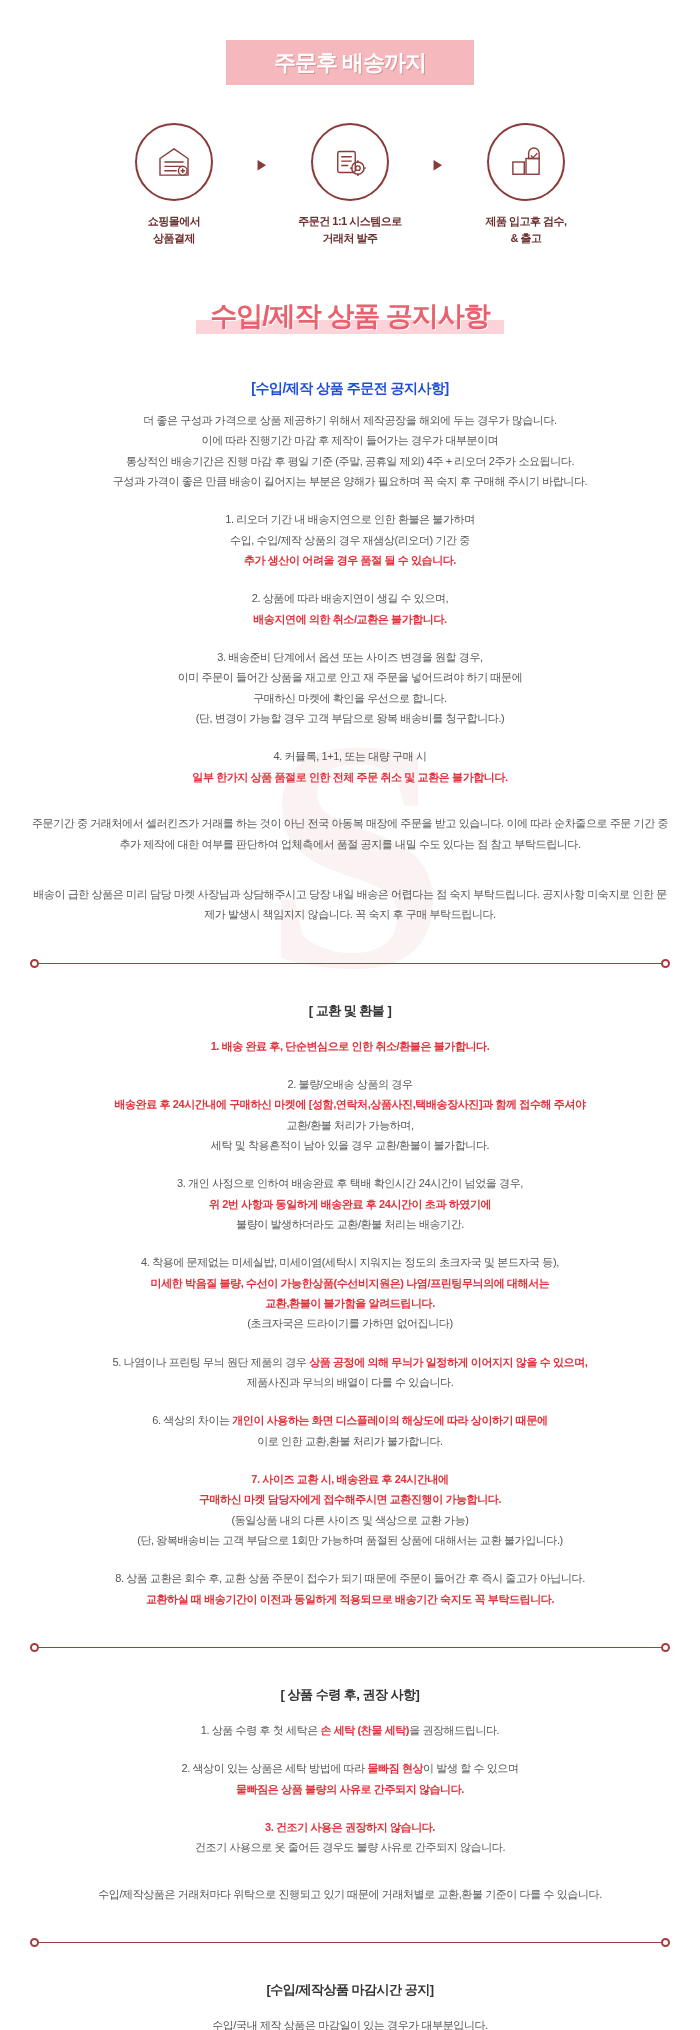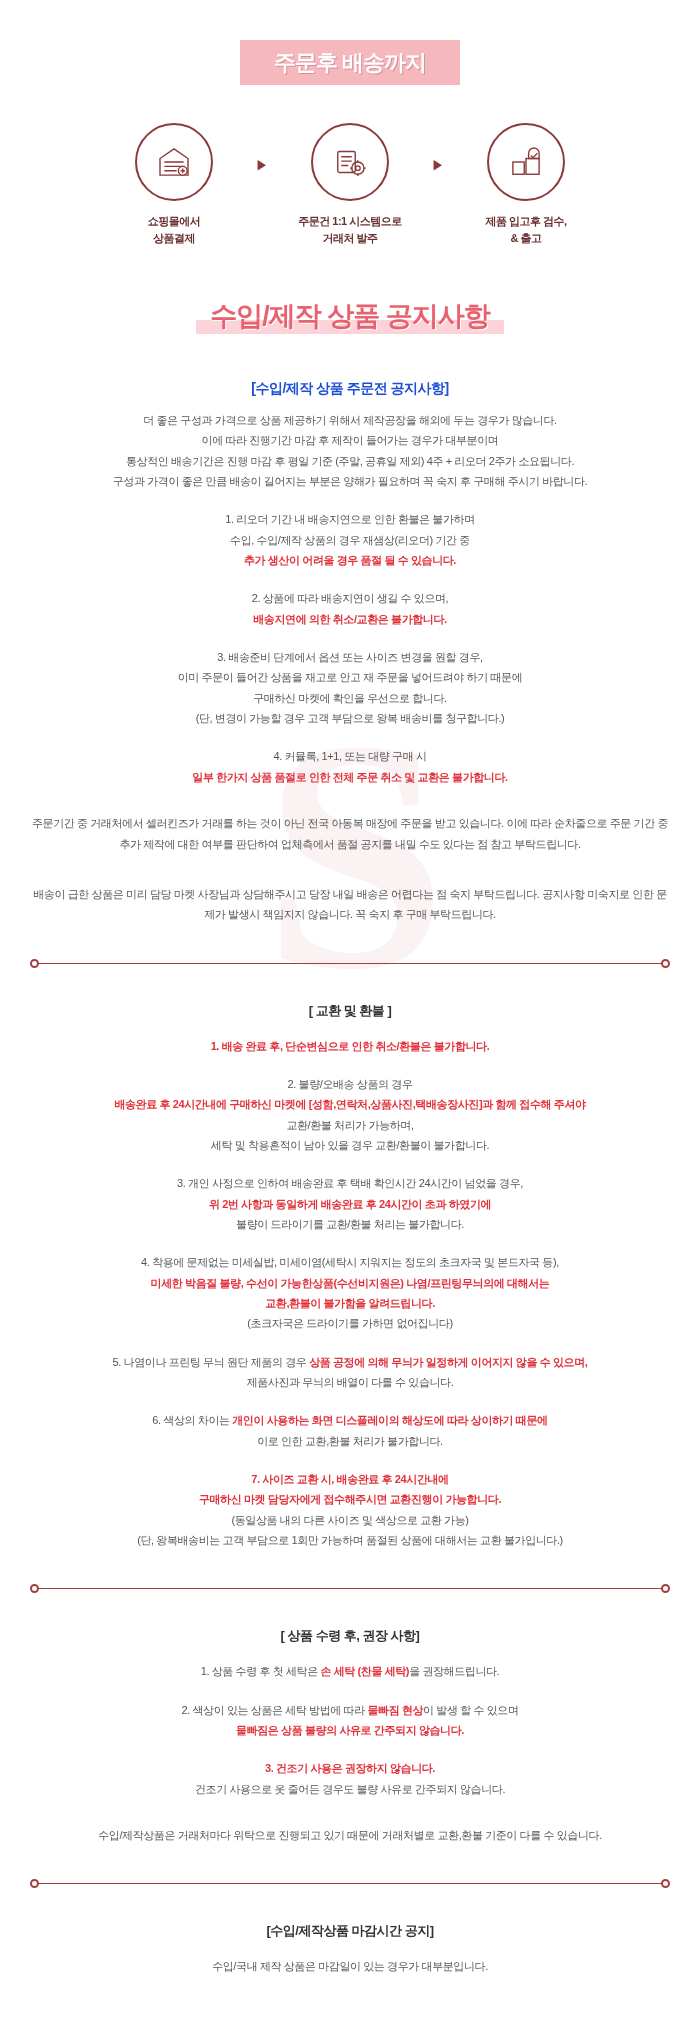--- a/index.html
+++ b/index.html
@@ -30,21 +30,21 @@
     line-height:1;
     z-index:0;
     font-family:"Liberation Serif", serif;
     user-select:none;
   }
   .content{position:relative;z-index:2;}
 
   
   .top-banner{
     margin:40px auto 0;
-    width:220px;
+    width:248px;
     background:#f5b8bd;
     text-align:center;
     padding:8px 0 7px;
   }
   .top-banner .t{
     font-size:22px;
     font-weight:bold;
     color:#ffffff;
     letter-spacing:-1px;
     text-shadow:1px 1px 0 #d98d95;
@@ -280,21 +280,21 @@
       <p class="para">
         <span>2. 불량/오배송 상품의 경우</span><br>
         <span class="red">배송완료 후 24시간내에 구매하신 마켓에 [성함,연락처,상품사진,택배송장사진]과 함께 접수해 주셔야</span><br>
         <span>교환/환불 처리가 가능하며,</span><br>
         <span>세탁 및 착용흔적이 남아 있을 경우 교환/환불이 불가합니다.</span>
       </p>
 
       <p class="para">
         <span>3. 개인 사정으로 인하여 배송완료 후 택배 확인시간 24시간이 넘었을 경우,</span><br>
         <span class="red">위 2번 사항과 동일하게 배송완료 후 24시간이 초과 하였기에</span><br>
-        <span>불량이 드라이기를 교환/환불 처리는 불가합니다.</span>
+        <span>불량이 발생하더라도 교환/환불 처리는 배송기간.</span>
       </p>
 
       <p class="para">
         <span>4. 착용에 문제없는 미세실밥, 미세이염(세탁시 지워지는 정도의 초크자국 및 본드자국 등),</span><br>
         <span class="red">미세한 박음질 불량, 수선이 가능한상품(수선비지원은) 나염/프린팅무늬의에 대해서는</span><br>
         <span class="red">교환,환불이 불가함을 알려드립니다.</span><br>
         <span>(초크자국은 드라이기를 가하면 없어집니다)</span>
       </p>
 
       <p class="para">
@@ -307,20 +307,24 @@
         <span>이로 인한 교환,환불 처리가 불가합니다.</span>
       </p>
 
       <p class="para">
         <span class="red">7. 사이즈 교환 시, 배송완료 후 24시간내에</span><br>
         <span class="red">구매하신 마켓 담당자에게 접수해주시면 교환진행이 가능합니다.</span><br>
         <span>(동일상품 내의 다른 사이즈 및 색상으로 교환 가능)</span><br>
         <span>(단, 왕복배송비는 고객 부담으로 1회만 가능하며 품절된 상품에 대해서는 교환 불가입니다.)</span>
       </p>
 
+      <p class="para">
+        <span>8. 상품 교환은 회수 후, 교환 상품 주문이 접수가 되기 때문에 주문이 들어간 후 즉시 줄고가 아닙니다.</span><br>
+        <span class="red">교환하실 때 배송기간이 이전과 동일하게 적용되므로 배송기간 숙지도 꼭 부탁드립니다.</span>
+      </p>
     </div>
 
     <div class="divider">
       <div class="line"></div>
       <div class="dot l"></div>
       <div class="dot r"></div>
     </div>
 
     <div class="sec">
       <div class="block-title">[ 상품 수령 후, 권장 사항]</div>

